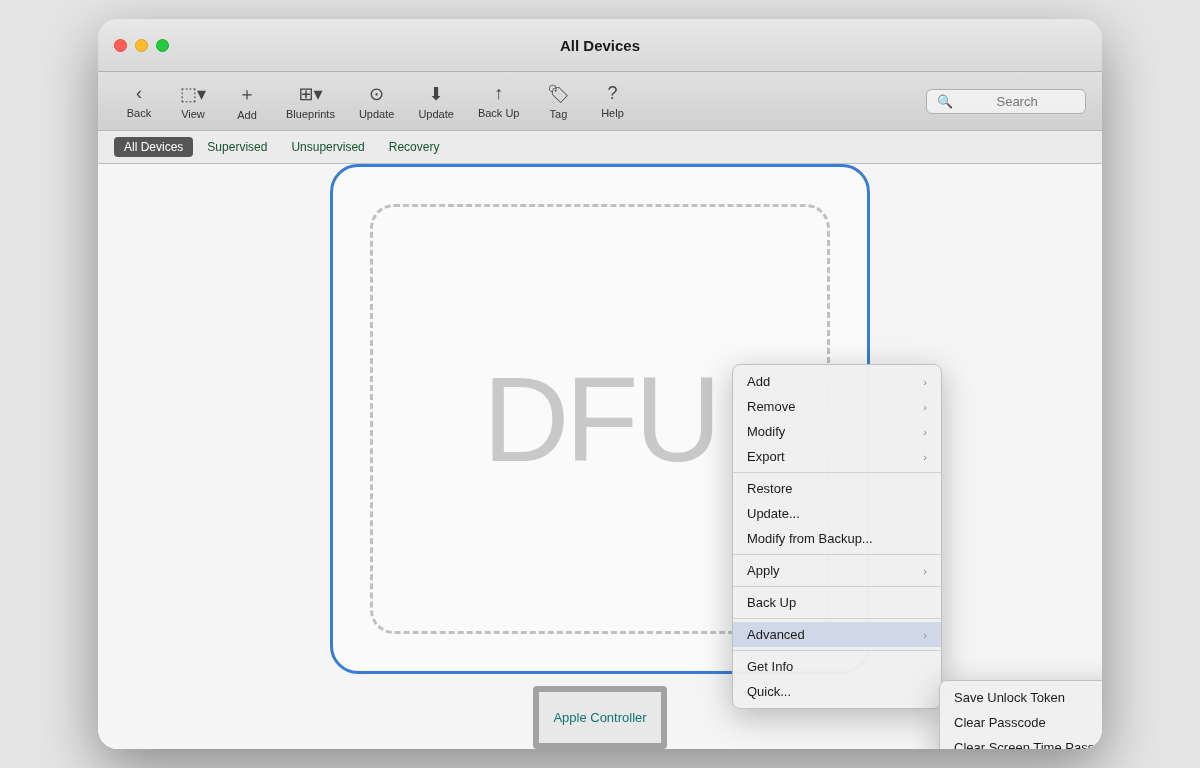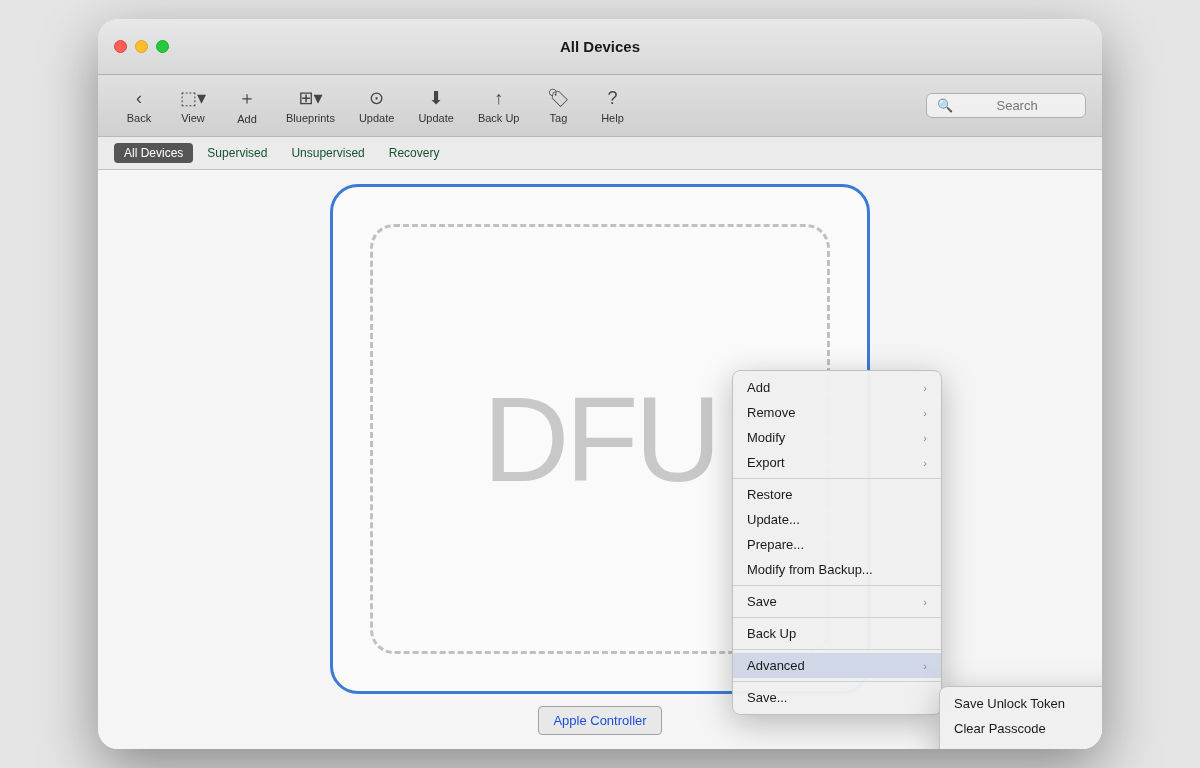--- a/index.html
+++ b/index.html
@@ -178,25 +178,25 @@
 
     .dfu-text {
       font-size: 120px;
       font-weight: 200;
       color: #c8c8c8;
       letter-spacing: -4px;
     }
 
     .device-label {
       font-size: 13px;
-      color: #1d4ed8;
+      color: #0f766e;
       background: #e8e8e8;
-      border: 1px solid #a3a3a3;
+      border: 6px solid #a3a3a3;
       border-radius: 4px;
-      padding: 6px 14px;
+      padding: 18px 14px;
     }
 
     
     .context-menu {
       position: absolute;
       right: 160px;
       top: 200px;
       background: rgba(240,240,240,0.97);
       border: 1px solid #c0c0c0;
       border-radius: 8px;
@@ -343,42 +343,42 @@
         <span class="chevron">›</span>
       </div>
       <div class="menu-separator"></div>
       <div class="menu-item">
         <span>Restore</span>
       </div>
       <div class="menu-item">
         <span>Update...</span>
       </div>
       <div class="menu-item">
-        <span>Prepare...</span>
-      </div>
-      <div class="menu-item">
         <span>Modify from Backup...</span>
       </div>
       <div class="menu-separator"></div>
       <div class="menu-item">
-        <span>Save</span>
+        <span>Apply</span>
         <span class="chevron">›</span>
       </div>
       <div class="menu-separator"></div>
       <div class="menu-item">
         <span>Back Up</span>
       </div>
       <div class="menu-separator"></div>
       <div class="menu-item advanced-highlight">
         <span>Advanced</span>
         <span class="chevron">›</span>
       </div>
       <div class="menu-separator"></div>
       <div class="menu-item">
-        <span>Save...</span>
+        <span>Get Info</span>
+      </div>
+      <div class="menu-item">
+        <span>Quick...</span>
       </div>
 
       <div class="submenu">
         <div class="submenu-item">
           <span>Save Unlock Token</span>
         </div>
         <div class="submenu-item">
           <span>Clear Passcode</span>
         </div>
         <div class="submenu-item">

